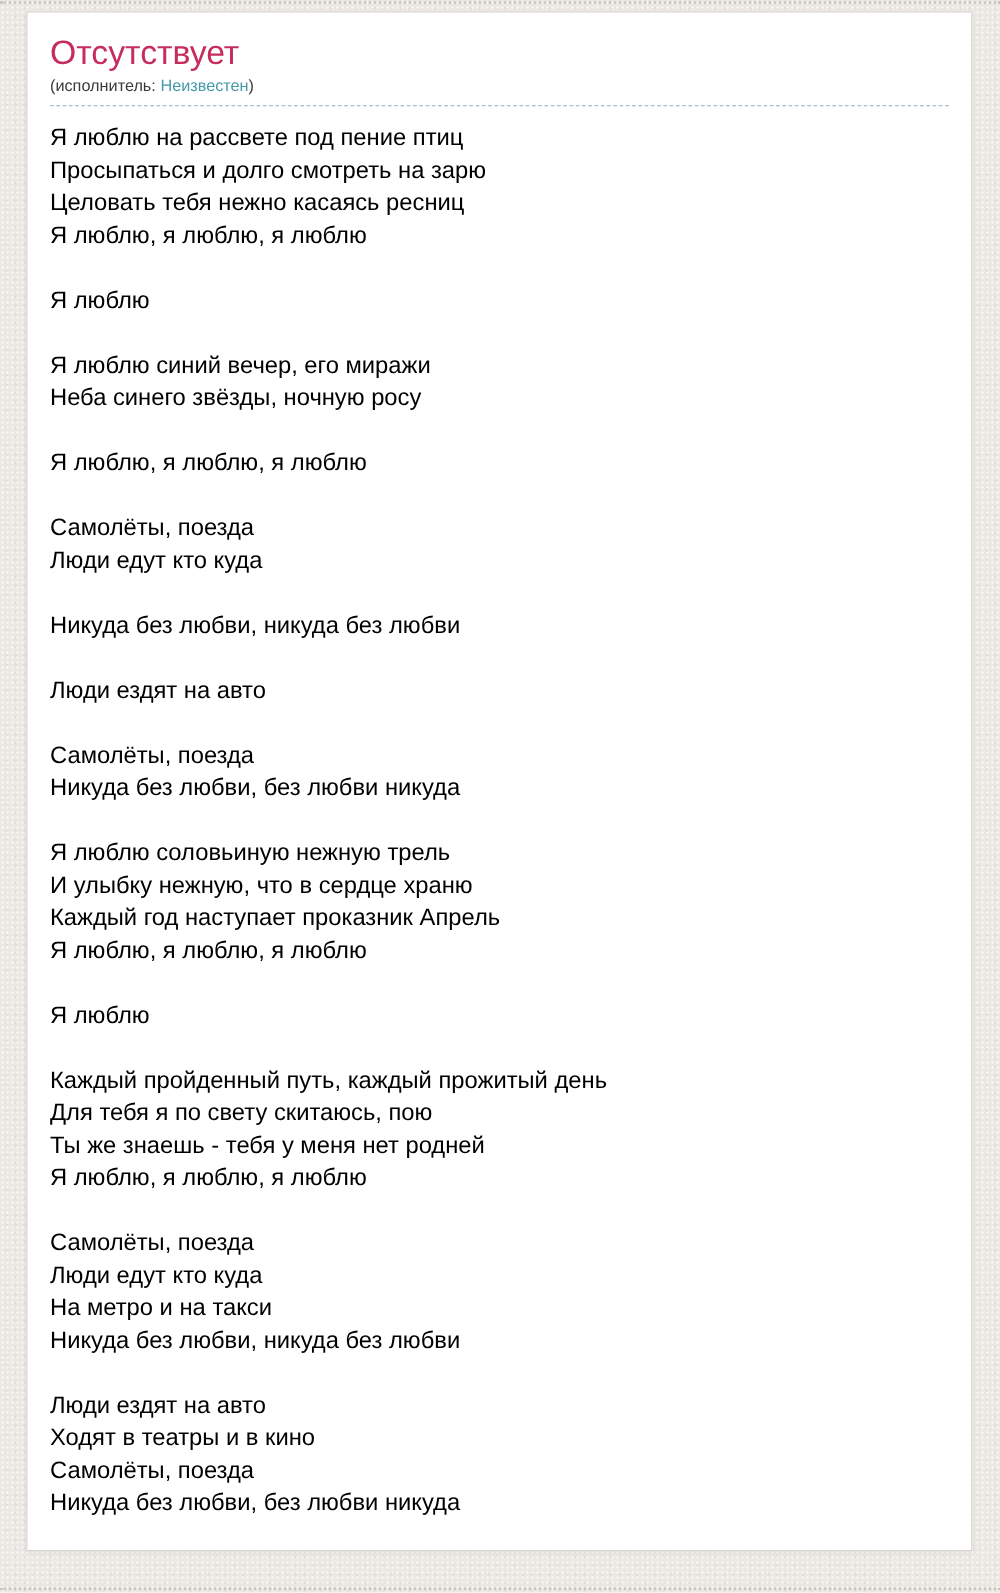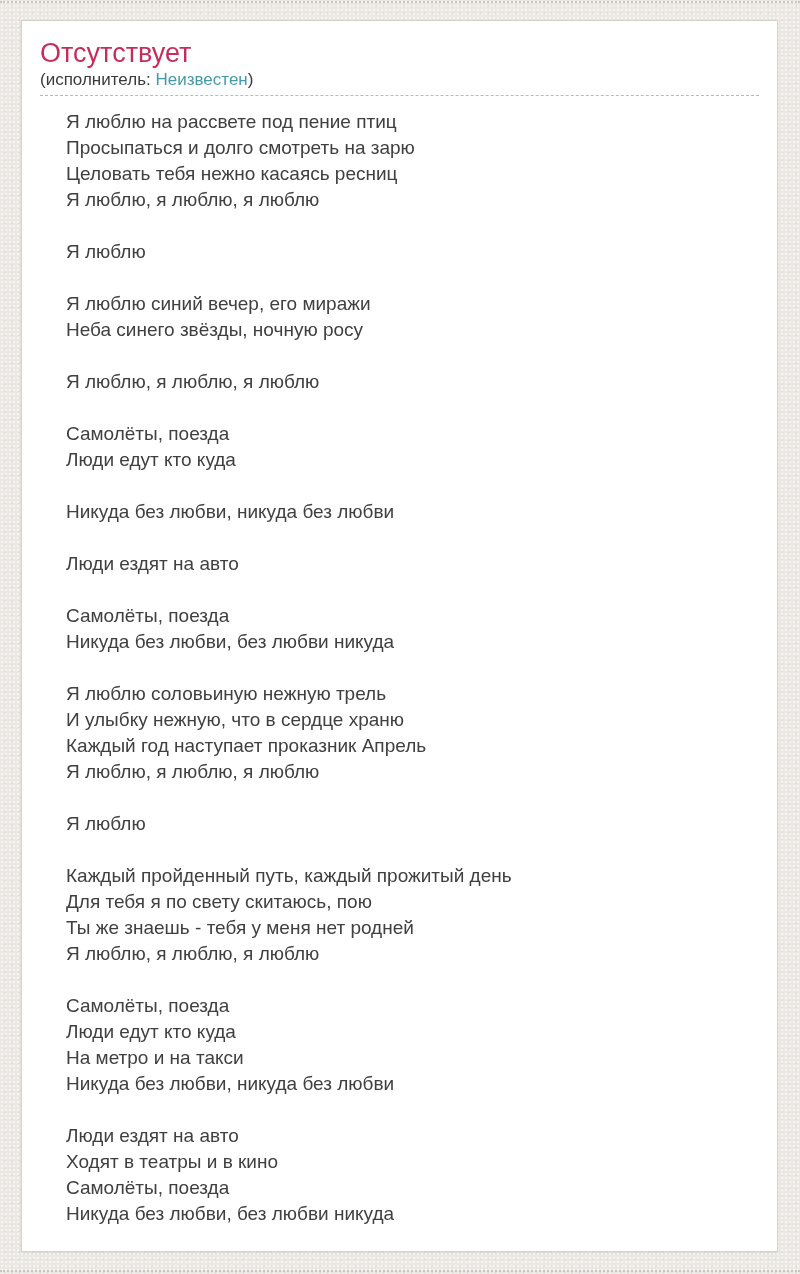--- a/index.html
+++ b/index.html
@@ -25,21 +25,21 @@
     width: 100%;
     height: 0;
     border-top: 2px dotted #c9c4bc;
   }
   .edge-dotted.top { top: 1px; }
   .edge-dotted.bottom { top: 1270px; }
 
   .card {
     position: absolute;
     left: 21px;
-    top: 20px;
+    top: 9px;
     width: 757px;
     height: 1232px;
     box-sizing: border-box;
     background: #ffffff;
     border: 1px solid #d6d3cf;
     box-shadow: 0 1px 3px rgba(0,0,0,0.06);
     padding: 16px 18px 4px 18px;
   }
 
   .header {
@@ -47,36 +47,35 @@
     border-bottom: 1px dashed #a9c0cc;
   }
   .song-title {
     margin: 0;
     font-size: 27px;
     line-height: 32px;
     font-weight: 400;
     color: #c62d5c;
   }
   .artist-line {
-    font-size: 17px;
+    font-size: 13px;
     line-height: 22px;
     color: #3a3a3a;
   }
   .artist-link {
     color: #4599aa;
     text-decoration: none;
     cursor: pointer;
   }
 
   .lyrics {
     margin-top: 13px;
     font-size: 19px;
     line-height: 26px;
-    color: #404040;
-    margin-left: 26px;
+    color: #000000;
   }
   .lyrics p.stanza {
     margin: 0 0 26px 0;
   }
 </style>
 </head>
 <body>
 
 <div class="edge-dotted top"></div>
 

